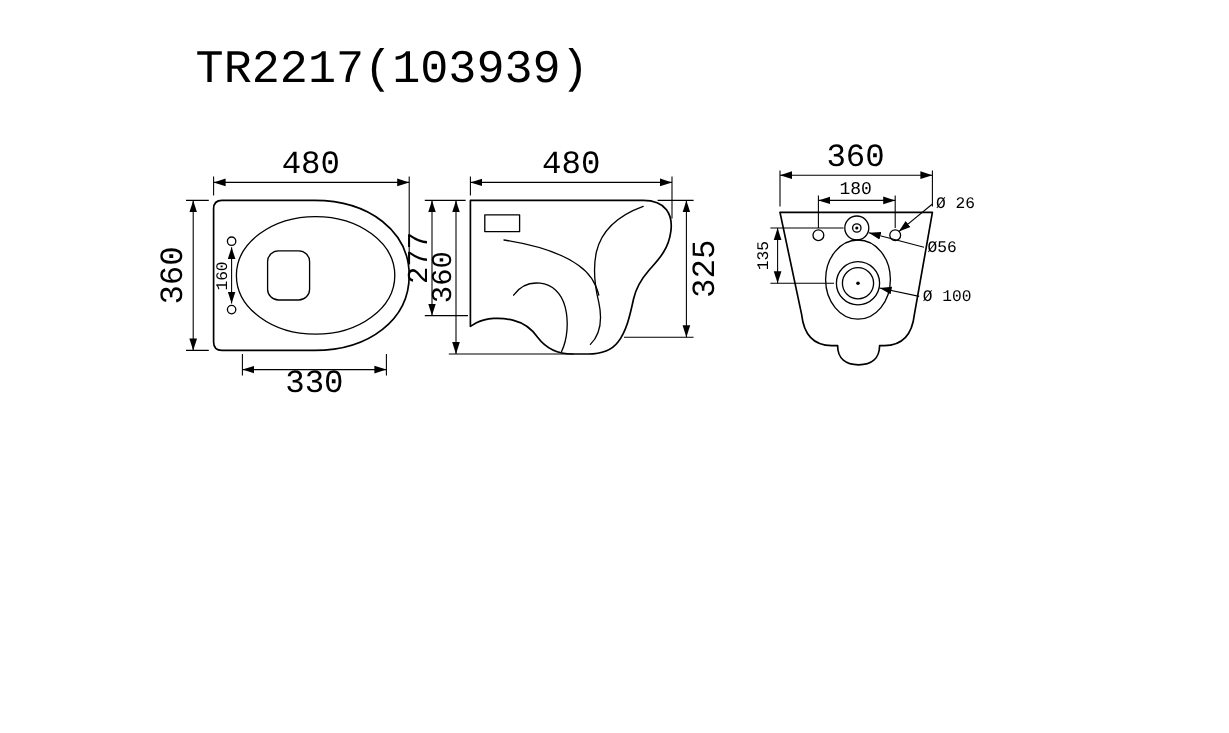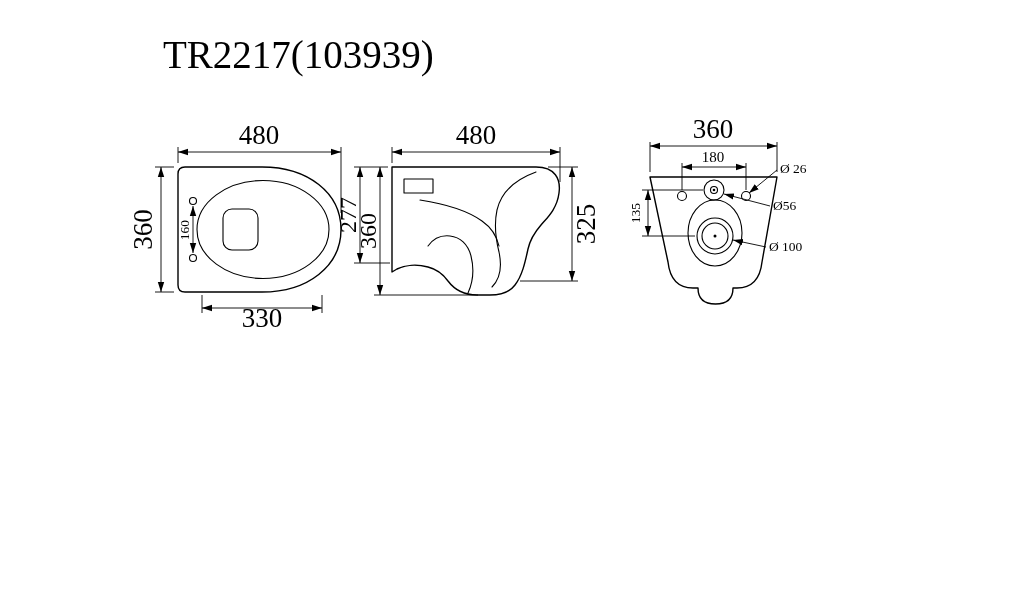--- a/index.html
+++ b/index.html
@@ -1,21 +1,21 @@
 <!DOCTYPE html>
 <html><head>
 <meta charset="utf-8">
 <style>
   html, body { margin: 0; padding: 0; background: #ffffff; }
   .page {
     position: relative;
     width: 1024px;
     height: 611px;
     background: #ffffff;
-    font-family: Liberation Serif, serif;
+    font-family: Liberation Mono, monospace;
     overflow: hidden;
   }
   svg { position: absolute; left: 0; top: 0; }
   .outline { fill: none; stroke: #000000; stroke-width: 1.4; stroke-linejoin: round; stroke-linecap: round; }
   .thin    { fill: none; stroke: #000000; stroke-width: 1.1; stroke-linejoin: round; stroke-linecap: round; }
   .dim     { fill: none; stroke: #000000; stroke-width: 0.9; }
   .lbl     { fill: #000000; }
   .big  { font-size: 27px; }
   .mid  { font-size: 24px; }
   .sm2  { font-size: 15px; }

